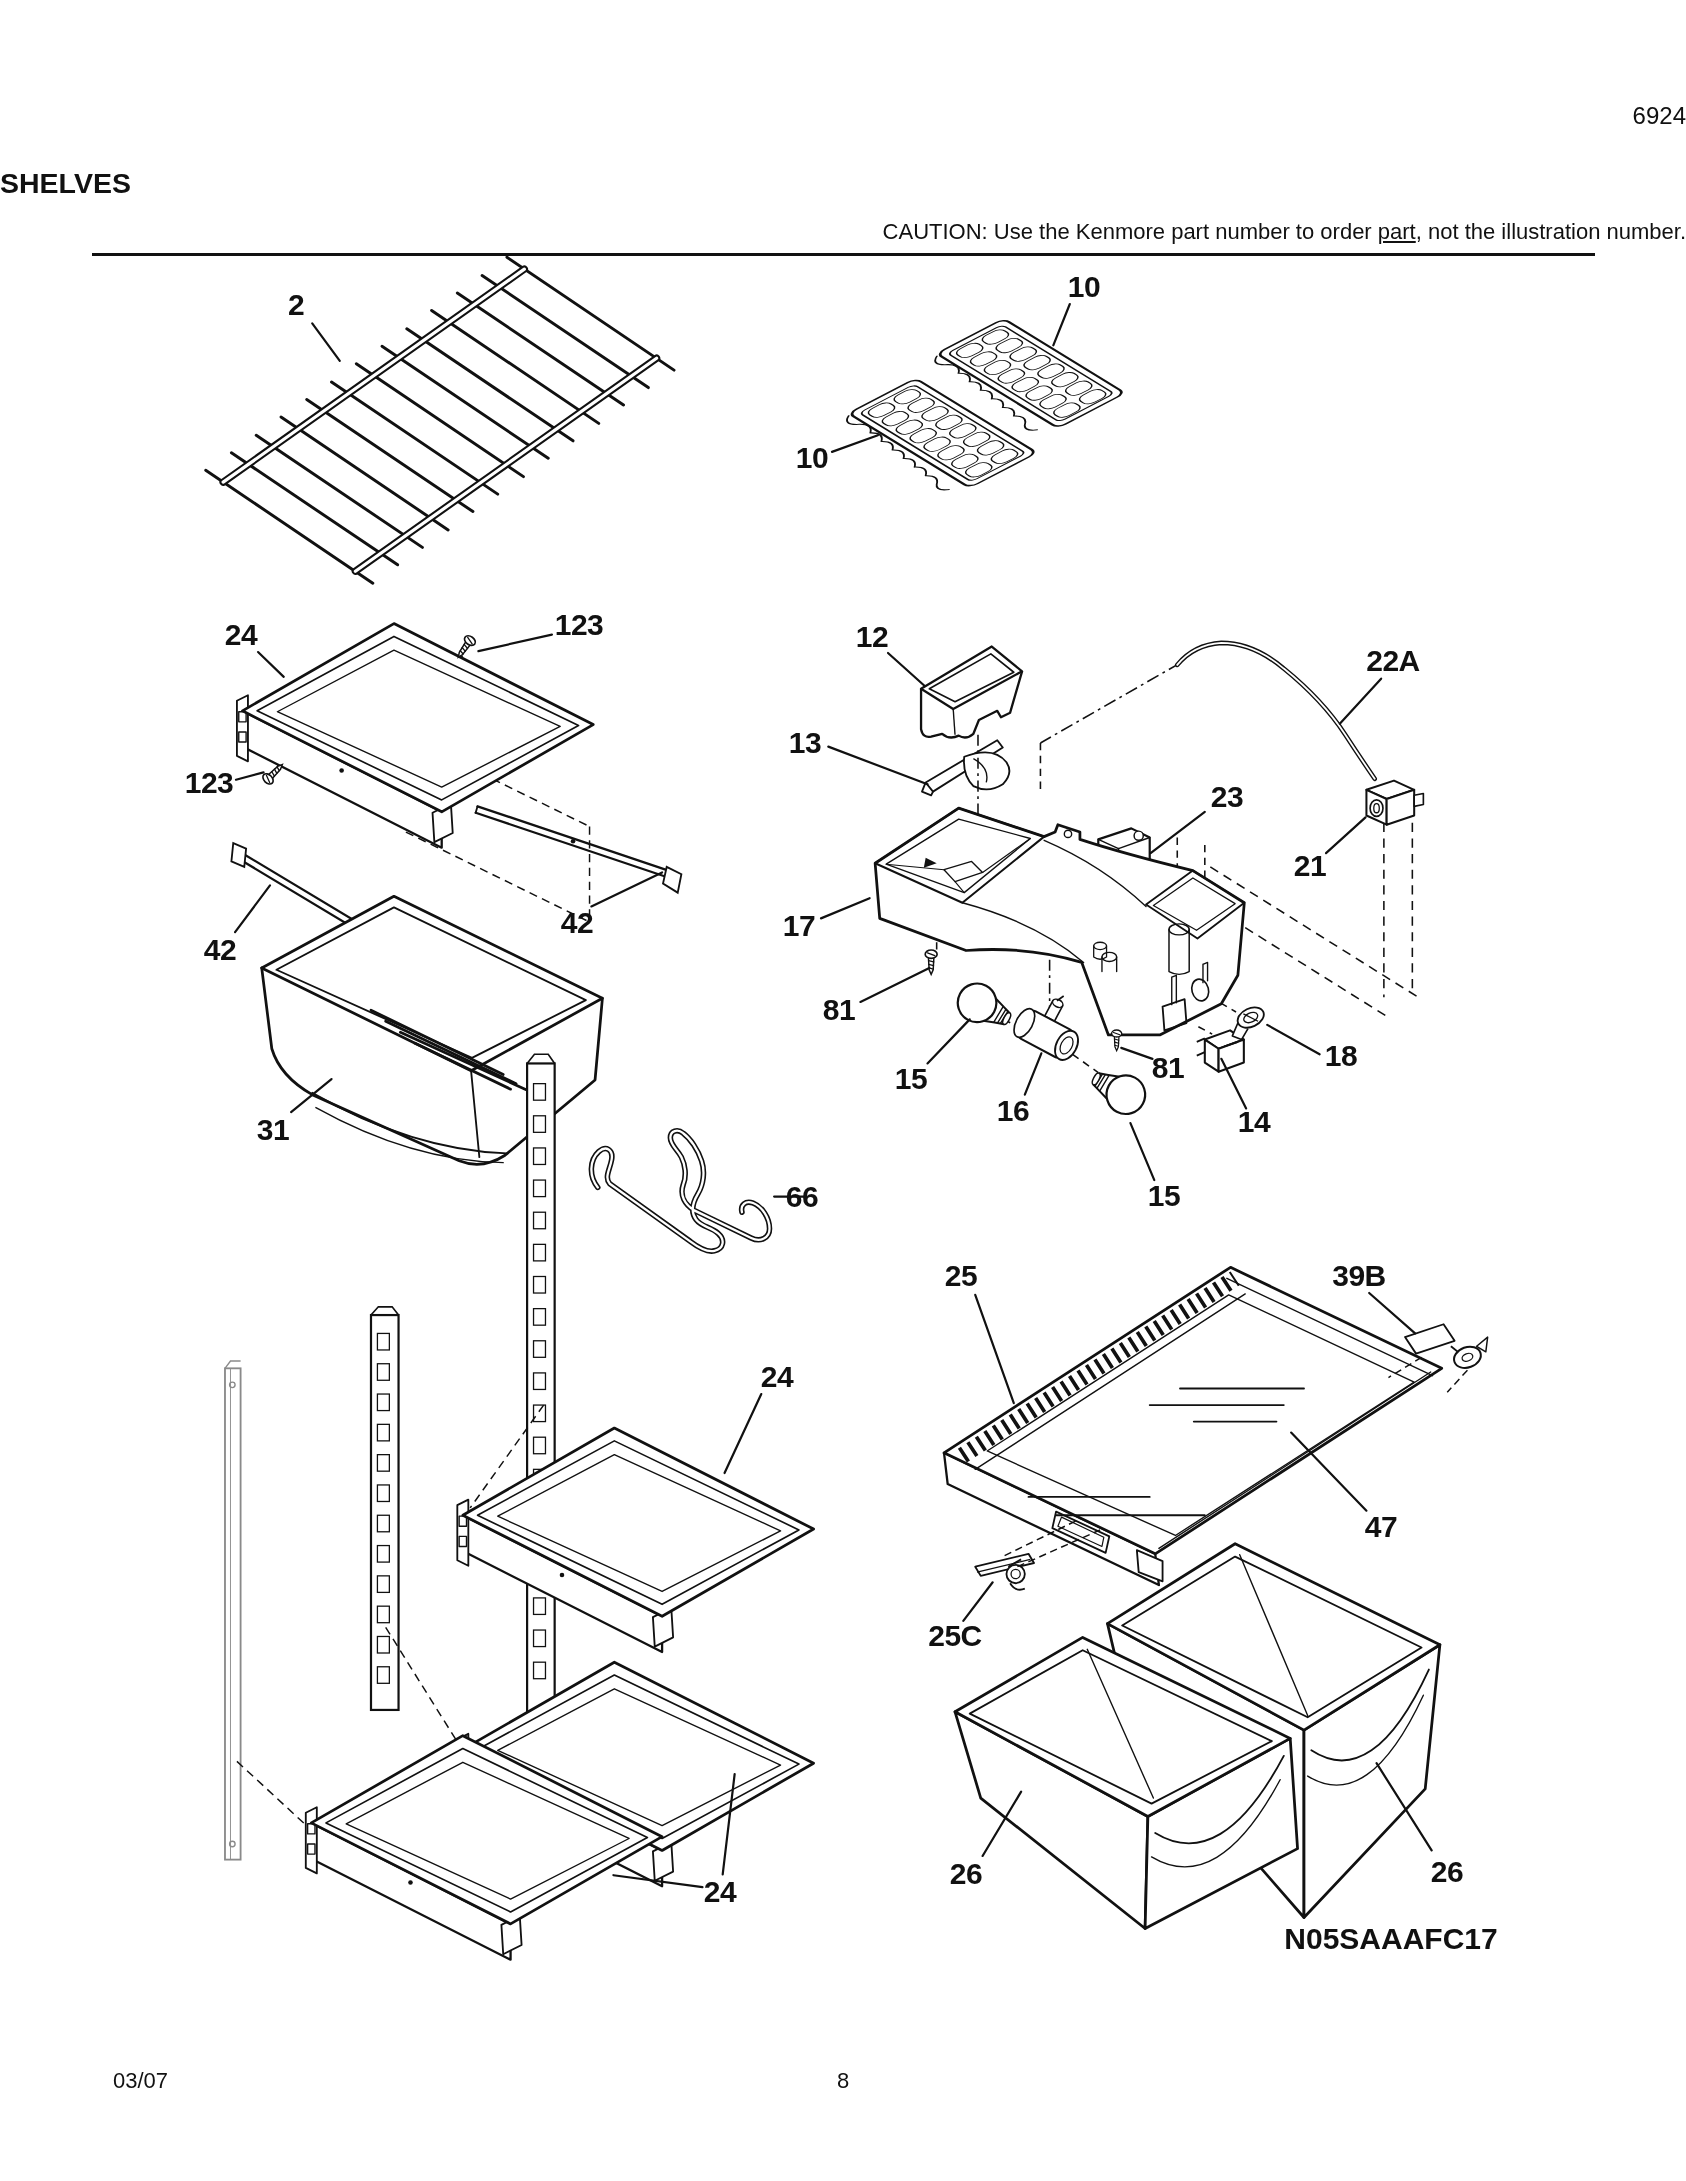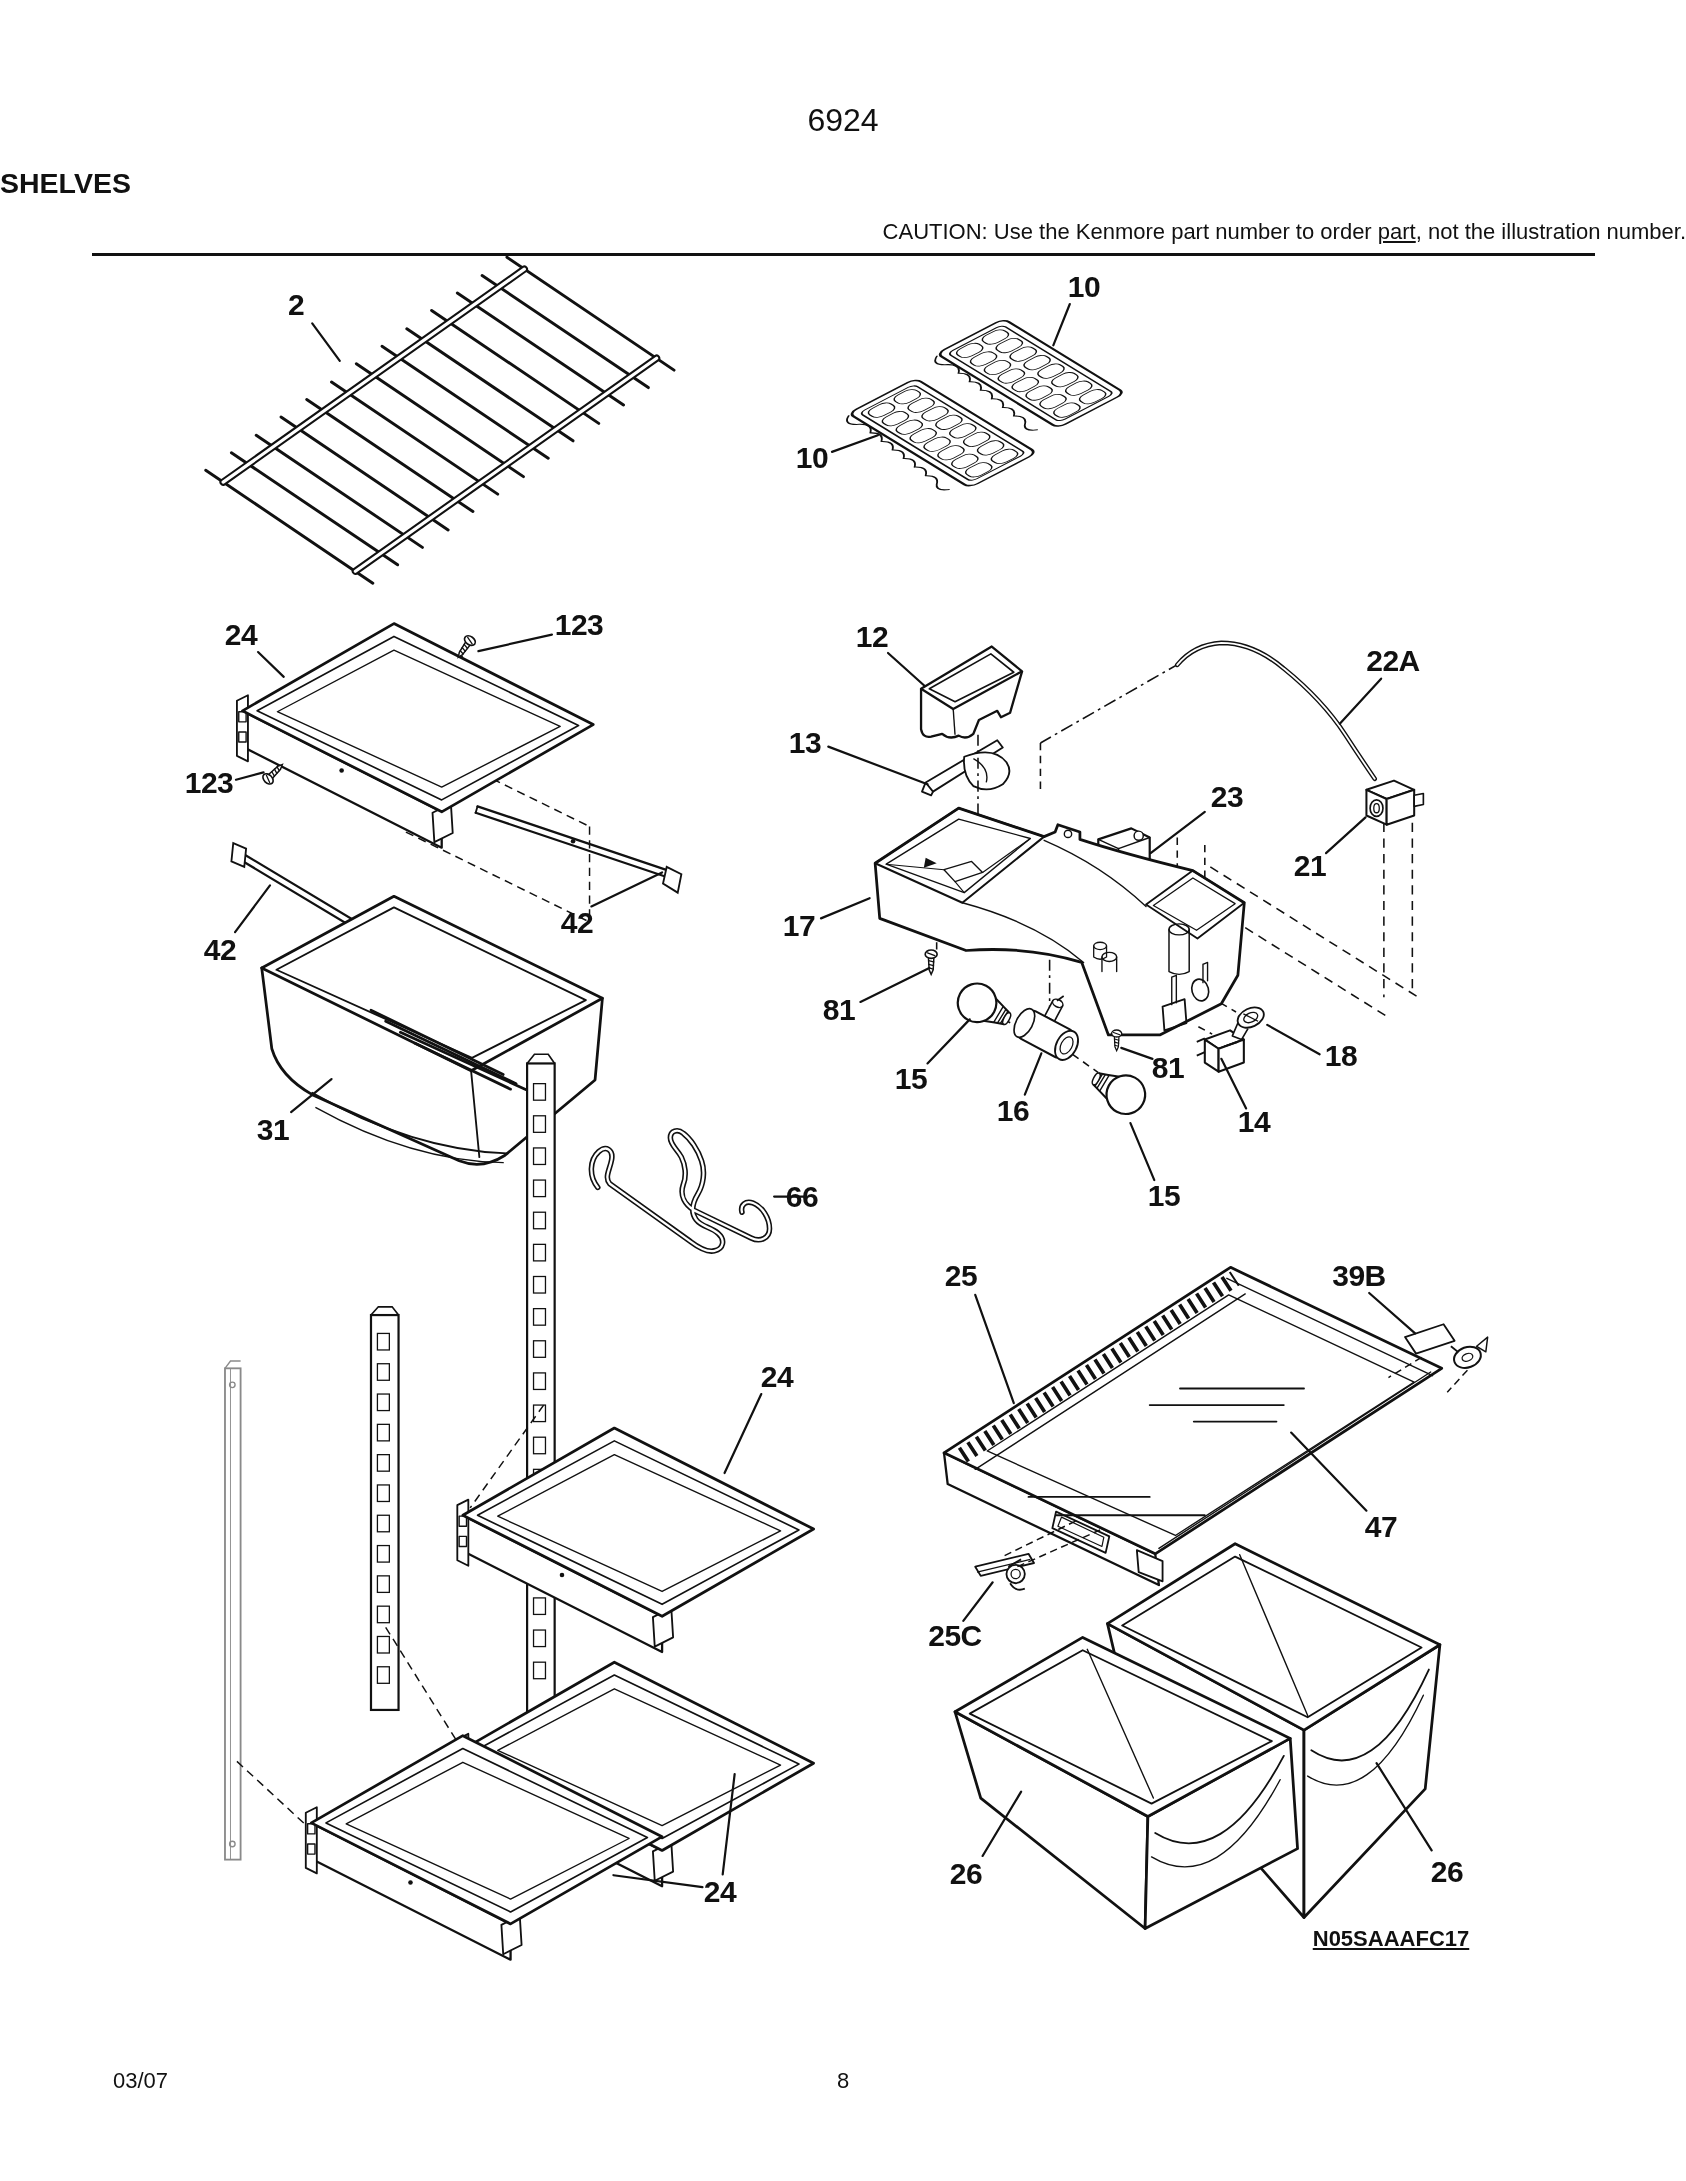--- a/index.html
+++ b/index.html
@@ -1,26 +1,26 @@
 <!DOCTYPE html>
 <html style="font-size:14.7px"><head>
 <meta charset="utf-8">
 <style>
   html,body{margin:0;padding:0;background:#fff;}
   .page{position:relative;width:1686px;height:2182px;background:#fff;
         font-family:"Liberation Sans",sans-serif;color:#111;overflow:hidden;}
   svg.art{position:absolute;left:0;top:0;}
-  .hdr-model{position:absolute;top:102px;left:0;width:100%;text-align:center;font-size:32px;}
+  .hdr-model{position:absolute;top:102px;left:0;width:100%;text-align:right;font-size:24px;}
   .hdr-title{position:absolute;top:167px;left:0;width:100%;text-align:left;font-size:28.5px;font-weight:700;}
   .hdr-caution{position:absolute;top:219px;left:0;width:100%;text-align:right;font-size:22px;}
   .hdr-caution .ul{text-decoration:underline;}
   .rule{position:absolute;top:253px;left:92px;width:1503px;height:2.8px;background:#111;}
   .co{position:absolute;transform:translate(-50%,-50%);font-size:30px;font-weight:700;
       white-space:nowrap;letter-spacing:-0.5px;}
-  .code{position:absolute;transform:translate(-50%,-50%);font-size:22px;font-weight:700;white-space:nowrap;text-decoration:underline;}
+  .code{position:absolute;transform:translate(-50%,-50%);font-size:30px;font-weight:700;white-space:nowrap;}
   .ftr-date{position:absolute;left:97px;top:2068px;font-size:22px;margin-left:16px;}
   .ftr-page{position:absolute;left:0;top:2068px;width:100%;text-align:center;font-size:22px;}
 </style>
 </head>
 <body>
 
 <div class="page">
 
   <svg class="art" width="1686" height="2182" viewBox="0 0 1836 2376">
     <defs>

